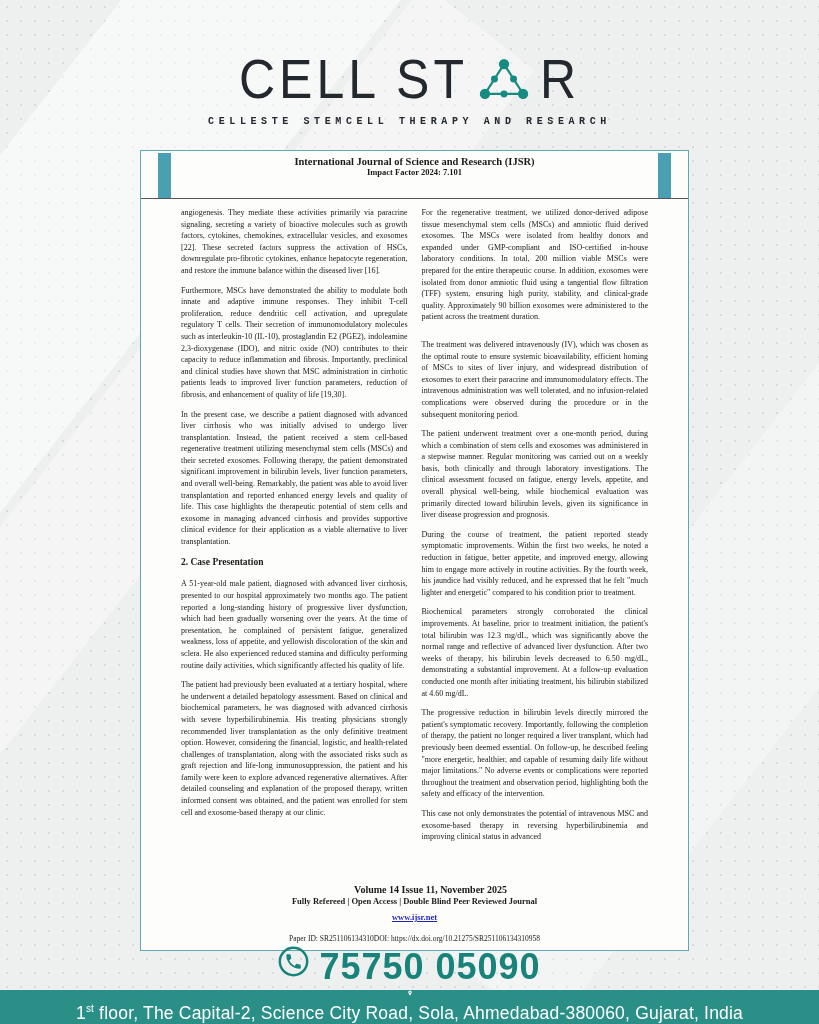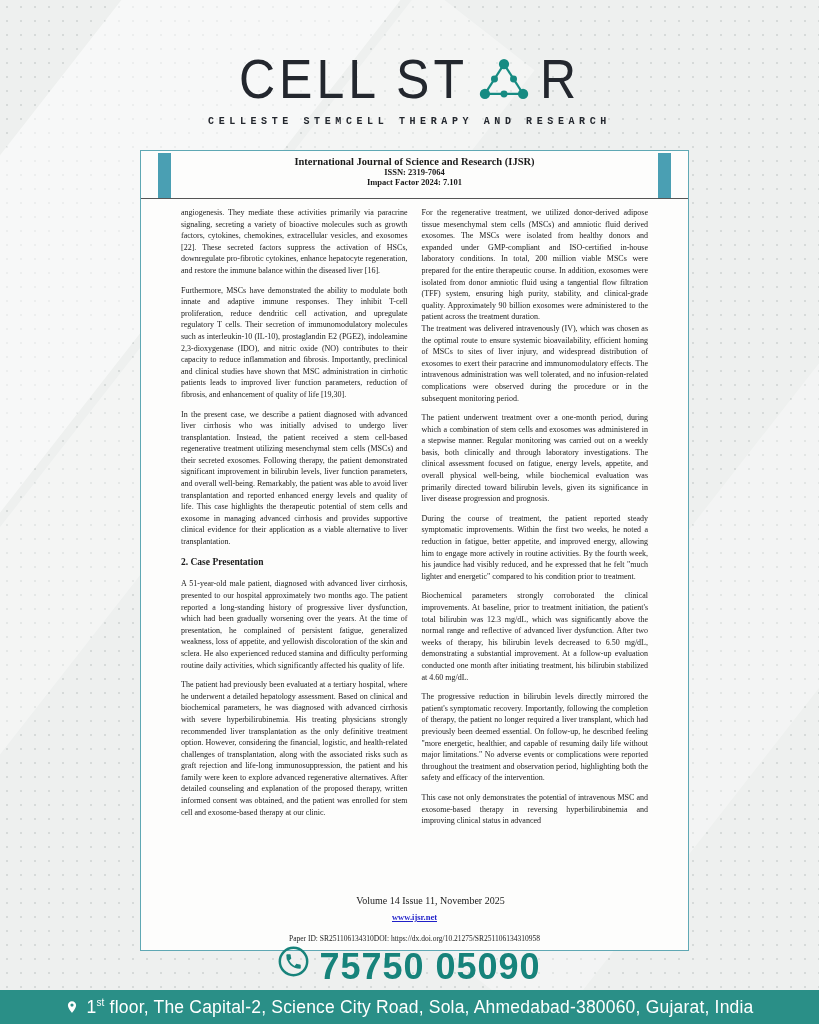--- a/index.html
+++ b/index.html
@@ -33,41 +33,41 @@
      border-bottom:1px solid #555; flex:0 0 auto; }
   .jbar { position:absolute; top:2px; bottom:0; width:13px; background:#4a9fb3; }
   .jbar.left { left:17px; } .jbar.right { right:17px; }
   .jtitle { font-size:10.5px; font-weight:bold; }
   .jissn, .jimpact { font-size:8.5px; font-weight:bold; }
 
   .columns { flex:1 1 auto; display:flex; gap:14px; padding:8px 40px 0 40px;
      overflow:hidden; }
   .col { width:227px; font-size:8px; line-height:1.45; text-align:justify; }
   .col p { margin:0 0 8px 0; }
-  .col p.tight { margin-bottom:0; }
+  .col p.tight { margin-bottom:16px; }
   .sec-heading { font-size:9.5px; font-weight:bold; margin:4px 0 9px 0; text-align:left; }
 
   .jfooter { flex:0 0 auto; text-align:center; padding-bottom:7px; }
-  .vol { font-size:10px; font-weight:normal;margin-left:32px; }
+  .vol { font-size:10px; font-weight:bold;margin-left:32px; }
   .access { font-size:8.5px; font-weight:bold; margin-top:1px; }
   .site { font-size:8.5px; font-weight:bold; color:#1f1fc8; text-decoration:underline;
           cursor:pointer; display:inline-block; margin-top:1px; }
   .meta-row { display:flex; justify-content:center; align-items:center;
       padding:6px 28px 0 28px; font-size:7.5px; color:#1c1c1c; margin-top:4px; }
 
   
   .phone-row { position:absolute; top:946px; left:0; width:100%; z-index:3;
      display:flex; align-items:flex-start; justify-content:center; gap:10px; }
   .phone-icon { width:31px; height:31px; }
   .phone-num { font-size:36px; font-weight:bold; color:#17837b; letter-spacing:1px; }
 
   
   .address-bar { position:absolute; left:0; bottom:0; width:100%; height:34px;
      background:#2a8f87; z-index:4; display:flex; align-items:center; justify-content:center;
-     gap:7px; color:#ffffff; }
+     gap:7px; color:#ffffff;flex-direction:column; }
   .address-text { font-size:17.5px; letter-spacing:0.2px; }
   .address-text sup { font-size:10px; }
   .pin-icon { width:14px; height:18px; }
 </style>
 </head>
 <body>
 
 <div class="page">
   <div class="stripe s1"></div>
   <div class="stripe s2"></div>
@@ -94,21 +94,20 @@
       <span class="logo-txt">R</span>
     </div>
     <div class="tagline">CELLESTE STEMCELL THERAPY AND RESEARCH</div>
   </header>
 
   <section class="paper-card">
     <div class="jheader">
       <span class="jbar left"></span>
       <span class="jbar right"></span>
       <div class="jtitle">International Journal of Science and Research (IJSR)</div>
-      <div class="jissn">ISSN: 2319-7064</div>
       <div class="jimpact">Impact Factor 2024: 7.101</div>
     </div>
 
     <div class="columns">
       <div class="col">
         <p>angiogenesis. They mediate these activities primarily via paracrine signaling, secreting a variety of bioactive molecules such as growth factors, cytokines, chemokines, extracellular vesicles, and exosomes [22]. These secreted factors suppress the activation of HSCs, downregulate pro-fibrotic cytokines, enhance hepatocyte regeneration, and restore the immune balance within the diseased liver [16].</p>
         <p>Furthermore, MSCs have demonstrated the ability to modulate both innate and adaptive immune responses. They inhibit T-cell proliferation, reduce dendritic cell activation, and upregulate regulatory T cells. Their secretion of immunomodulatory molecules such as interleukin-10 (IL-10), prostaglandin E2 (PGE2), indoleamine 2,3-dioxygenase (IDO), and nitric oxide (NO) contributes to their capacity to reduce inflammation and fibrosis. Importantly, preclinical and clinical studies have shown that MSC administration in cirrhotic patients leads to improved liver function parameters, reduction of fibrosis, and enhancement of quality of life [19,30].</p>
         <p>In the present case, we describe a patient diagnosed with advanced liver cirrhosis who was initially advised to undergo liver transplantation. Instead, the patient received a stem cell-based regenerative treatment utilizing mesenchymal stem cells (MSCs) and their secreted exosomes. Following therapy, the patient demonstrated significant improvement in bilirubin levels, liver function parameters, and overall well-being. Remarkably, the patient was able to avoid liver transplantation and reported enhanced energy levels and quality of life. This case highlights the therapeutic potential of stem cells and exosome in managing advanced cirrhosis and provides supportive clinical evidence for their application as a viable alternative to liver transplantation.</p>
         <div class="sec-heading">2. Case Presentation</div>
         <p>A 51-year-old male patient, diagnosed with advanced liver cirrhosis, presented to our hospital approximately two months ago. The patient reported a long-standing history of progressive liver dysfunction, which had been gradually worsening over the years. At the time of presentation, he complained of persistent fatigue, generalized weakness, loss of appetite, and yellowish discoloration of the skin and sclera. He also experienced reduced stamina and difficulty performing routine daily activities, which significantly affected his quality of life.</p>
@@ -120,20 +119,21 @@
         <p>The patient underwent treatment over a one-month period, during which a combination of stem cells and exosomes was administered in a stepwise manner. Regular monitoring was carried out on a weekly basis, both clinically and through laboratory investigations. The clinical assessment focused on fatigue, energy levels, appetite, and overall physical well-being, while biochemical evaluation was primarily directed toward bilirubin levels, given its significance in liver disease progression and prognosis.</p>
         <p>During the course of treatment, the patient reported steady symptomatic improvements. Within the first two weeks, he noted a reduction in fatigue, better appetite, and improved energy, allowing him to engage more actively in routine activities. By the fourth week, his jaundice had visibly reduced, and he expressed that he felt "much lighter and energetic" compared to his condition prior to treatment.</p>
         <p>Biochemical parameters strongly corroborated the clinical improvements. At baseline, prior to treatment initiation, the patient's total bilirubin was 12.3 mg/dL, which was significantly above the normal range and reflective of advanced liver dysfunction. After two weeks of therapy, his bilirubin levels decreased to 6.50 mg/dL, demonstrating a substantial improvement. At a follow-up evaluation conducted one month after initiating treatment, his bilirubin stabilized at 4.60 mg/dL.</p>
         <p>The progressive reduction in bilirubin levels directly mirrored the patient's symptomatic recovery. Importantly, following the completion of therapy, the patient no longer required a liver transplant, which had previously been deemed essential. On follow-up, he described feeling "more energetic, healthier, and capable of resuming daily life without major limitations." No adverse events or complications were reported throughout the treatment and observation period, highlighting both the safety and efficacy of the intervention.</p>
         <p>This case not only demonstrates the potential of intravenous MSC and exosome-based therapy in reversing hyperbilirubinemia and improving clinical status in advanced</p>
       </div>
     </div>
 
     <div class="jfooter">
       <div class="vol">Volume 14 Issue 11, November 2025</div>
+      <div class="access">Fully Refereed | Open Access | Double Blind Peer Reviewed Journal</div>
       <a class="site">www.ijsr.net</a>
       <div class="meta-row">
         <span>Paper ID: SR251106134310</span>
         <span>DOI: https://dx.doi.org/10.21275/SR251106134310</span>
         <span>958</span>
       </div>
     </div>
   </section>
 
   <div class="phone-row">

